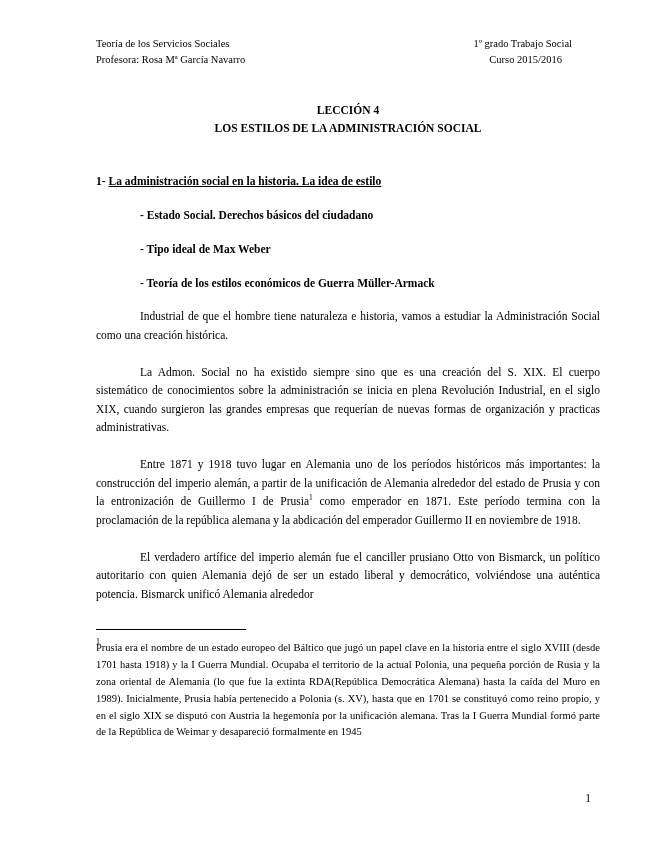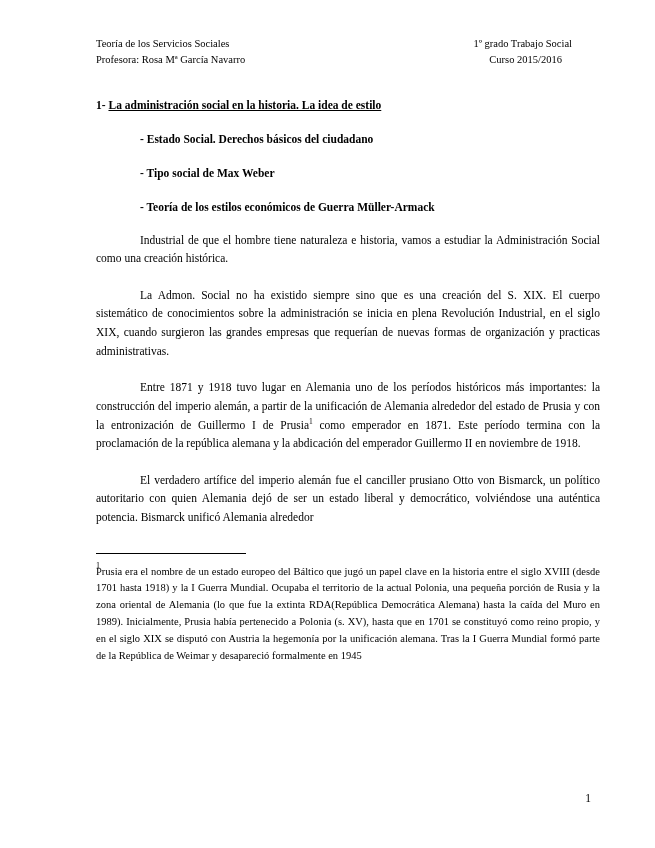--- a/index.html
+++ b/index.html
@@ -108,25 +108,29 @@
     <div class="header-row">
       <span class="left">Teoría de los Servicios Sociales</span>
       <span class="right hdr-right-1">1º grado Trabajo Social</span>
     </div>
     <div class="header-row">
       <span class="left">Profesora: Rosa Mª García Navarro</span>
       <span class="right hdr-right-2">Curso 2015/2016</span>
     </div>
   </div>
 
+  <div class="title-block">
+    <div>LECCIÓN 4</div>
+    <div>LOS ESTILOS DE LA ADMINISTRACIÓN SOCIAL</div>
+  </div>
 
   <p class="section-heading"><span>1- </span><span class="underline">La administración social en la historia. La idea de estilo</span></p>
 
   <p class="bullet">- Estado Social. Derechos básicos del ciudadano</p>
-  <p class="bullet">- Tipo social de Max Weber</p>
+  <p class="bullet">- Tipo ideal de Max Weber</p>
   <p class="bullet">- Teoría de los estilos económicos de Guerra Müller-Armack</p>
 
   <p class="body">Industrial  de que el hombre tiene naturaleza e historia, vamos a estudiar la Administración Social como una creación histórica.</p>
   <p class="body">La Admon. Social no ha existido siempre sino que es una creación del S. XIX. El cuerpo sistemático de conocimientos sobre la administración se inicia en plena Revolución Industrial, en el siglo XIX, cuando surgieron las grandes empresas que requerían de nuevas formas de organización y practicas administrativas.</p>
   <p class="body"><span>Entre 1871 y 1918 tuvo lugar en Alemania uno de los períodos históricos más importantes: la construcción del imperio alemán, a partir de la unificación de Alemania alrededor del estado de Prusia y con la entronización de Guillermo I de Prusia<sup>1</sup> como emperador en 1871. Este período termina con la proclamación de la república alemana y la abdicación del emperador Guillermo II en noviembre de 1918.</span></p>
   <p class="body">El verdadero artífice del imperio alemán fue el canciller prusiano Otto von Bismarck, un político autoritario con quien Alemania dejó de ser un estado liberal y democrático, volviéndose una auténtica potencia. Bismarck unificó Alemania alrededor</p>
 
   <hr class="footnote-sep">
   <div class="footnote">
     <span class="footnote-marker">1</span>

